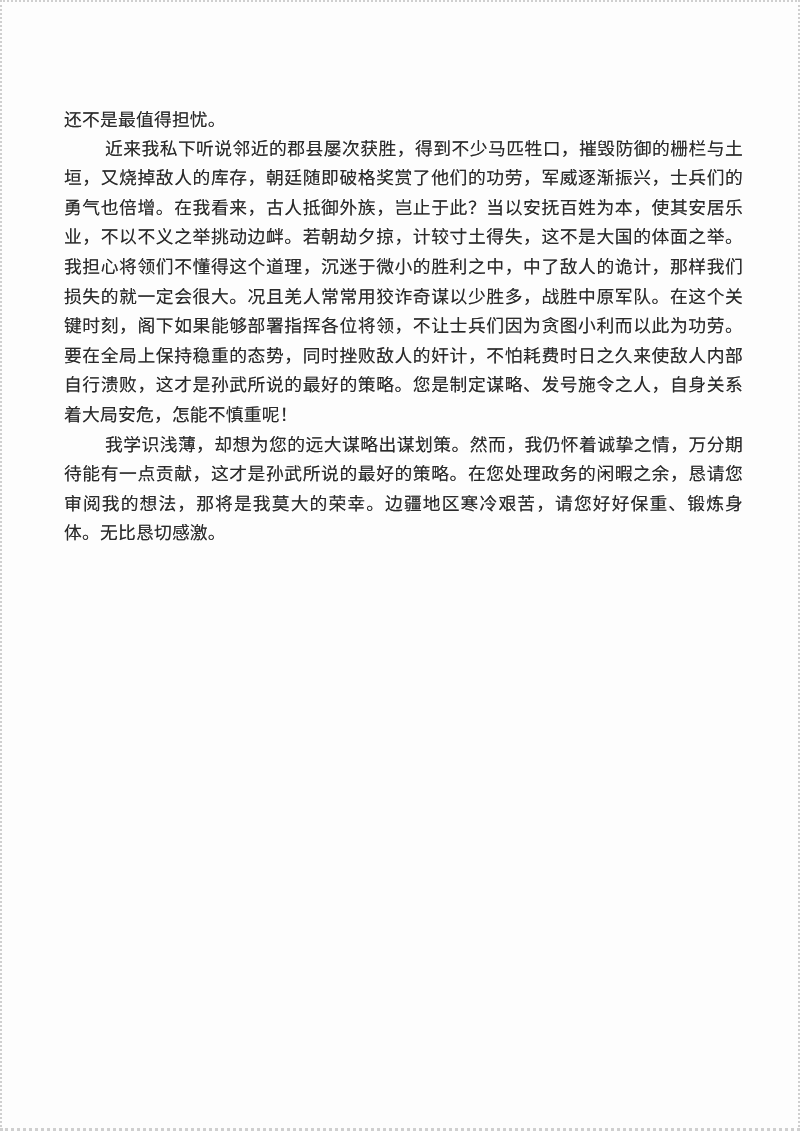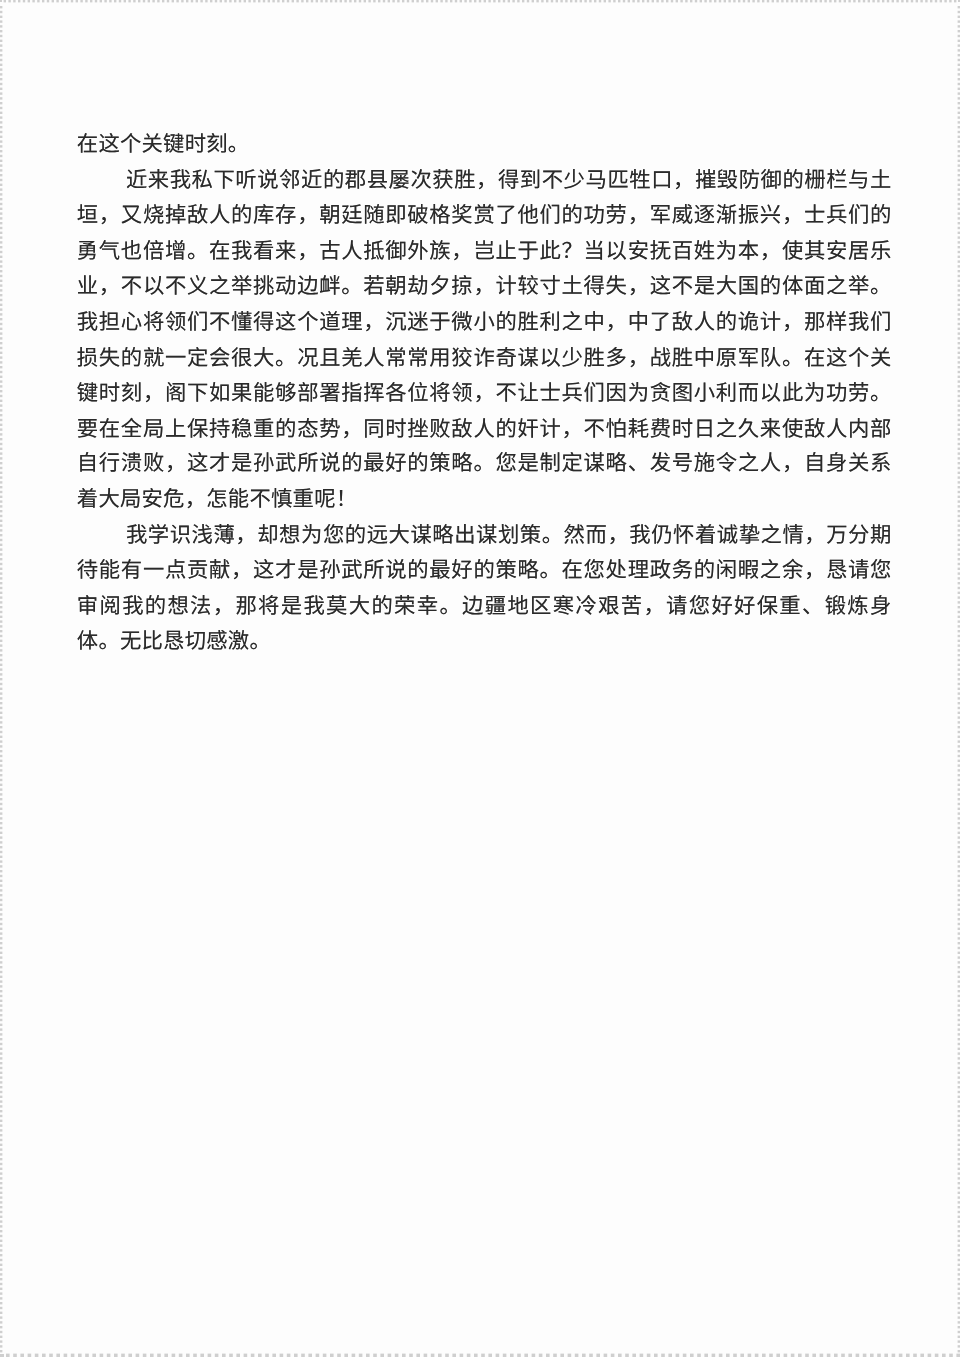--- a/index.html
+++ b/index.html
@@ -37,24 +37,25 @@
     line-height: 29.6px;
     text-align: justify;
     text-justify: inter-ideograph;
     letter-spacing: 0.2px;
     
     text-shadow: 0 0 0.4px rgba(40,40,40,0.55);
     font-weight: 500;
   }
   .para.indent {
     text-indent: 2.3em;
+    font-family: Liberation Mono, monospace;
   }
 </style>
 </head>
 <body>
 
 <div class="scan-page">
   <div class="text-block">
-    <p class="para">在这个关键时刻。</p>
+    <p class="para">还不是最值得担忧。</p>
     <p class="para indent">近来我私下听说邻近的郡县屡次获胜，得到不少马匹牲口，摧毁防御的栅栏与土垣，又烧掉敌人的库存，朝廷随即破格奖赏了他们的功劳，军威逐渐振兴，士兵们的勇气也倍增。在我看来，古人抵御外族，岂止于此？当以安抚百姓为本，使其安居乐业，不以不义之举挑动边衅。若朝劫夕掠，计较寸土得失，这不是大国的体面之举。我担心将领们不懂得这个道理，沉迷于微小的胜利之中，中了敌人的诡计，那样我们损失的就一定会很大。况且羌人常常用狡诈奇谋以少胜多，战胜中原军队。在这个关键时刻，阁下如果能够部署指挥各位将领，不让士兵们因为贪图小利而以此为功劳。要在全局上保持稳重的态势，同时挫败敌人的奸计，不怕耗费时日之久来使敌人内部自行溃败，这才是孙武所说的最好的策略。您是制定谋略、发号施令之人，自身关系着大局安危，怎能不慎重呢！</p>
     <p class="para indent">我学识浅薄，却想为您的远大谋略出谋划策。然而，我仍怀着诚挚之情，万分期待能有一点贡献，这才是孙武所说的最好的策略。在您处理政务的闲暇之余，恳请您审阅我的想法，那将是我莫大的荣幸。边疆地区寒冷艰苦，请您好好保重、锻炼身体。无比恳切感激。</p>
   </div>
 </div>
 
 </body></html>

